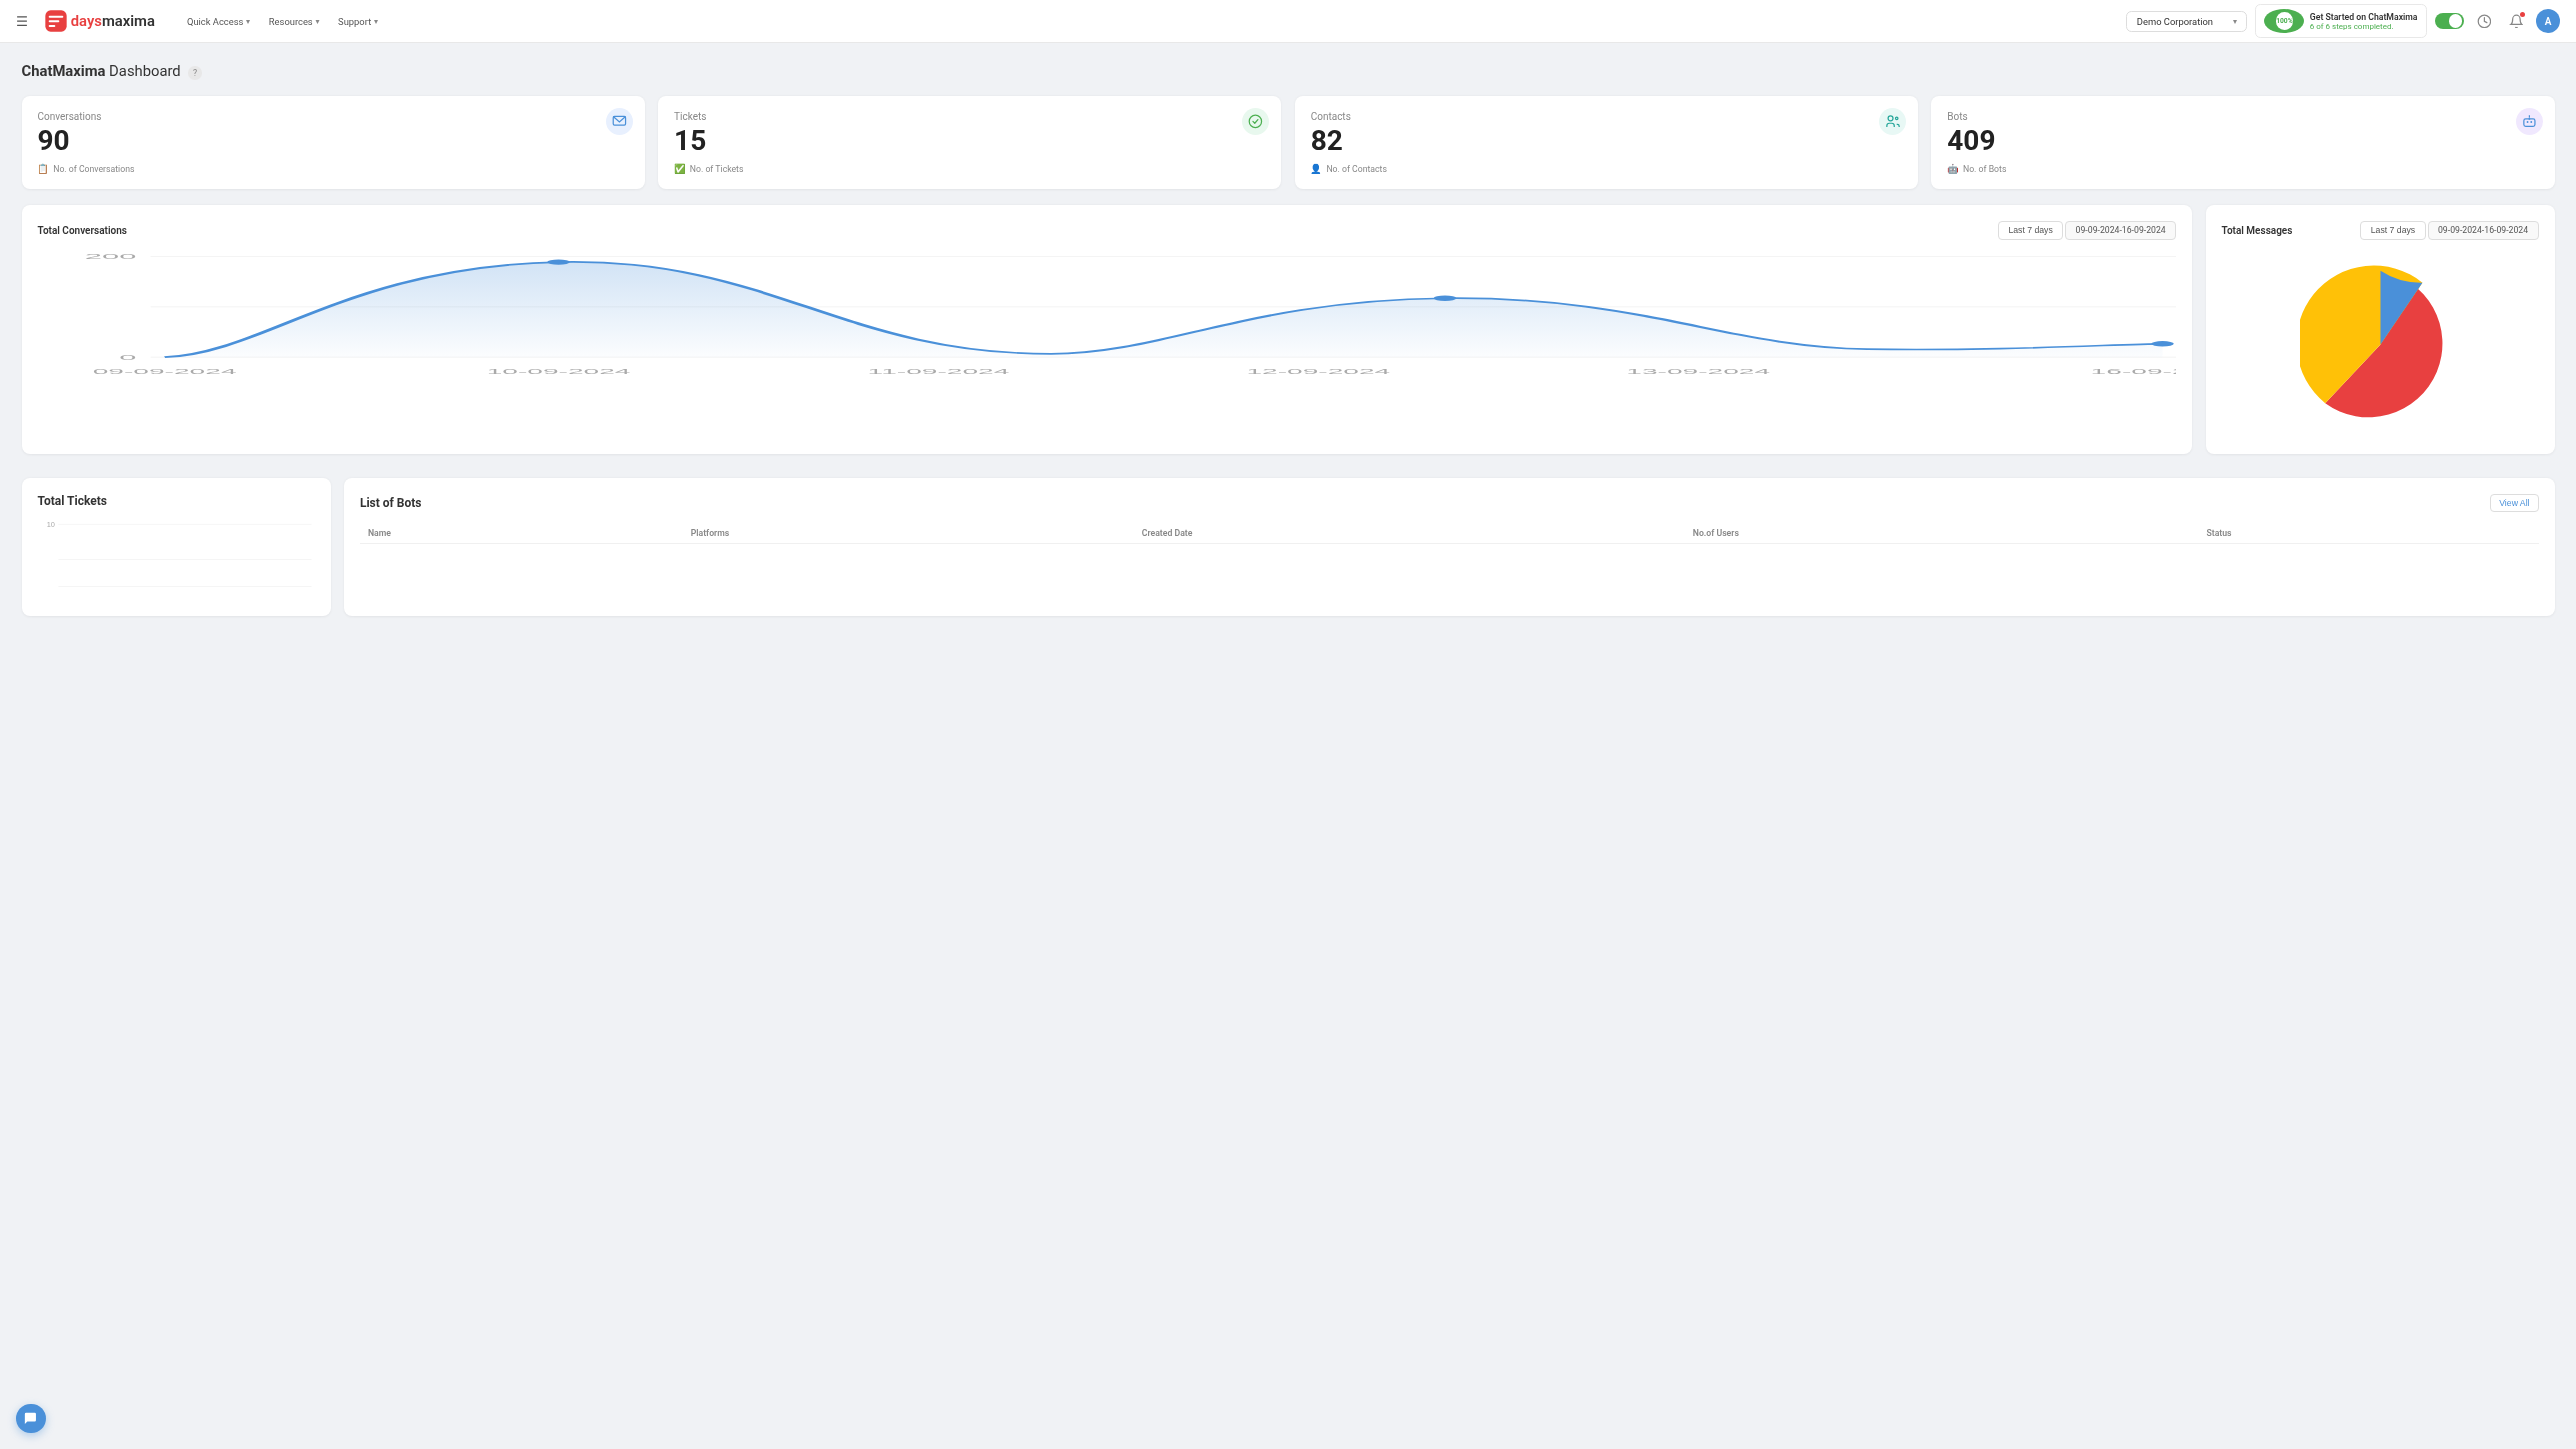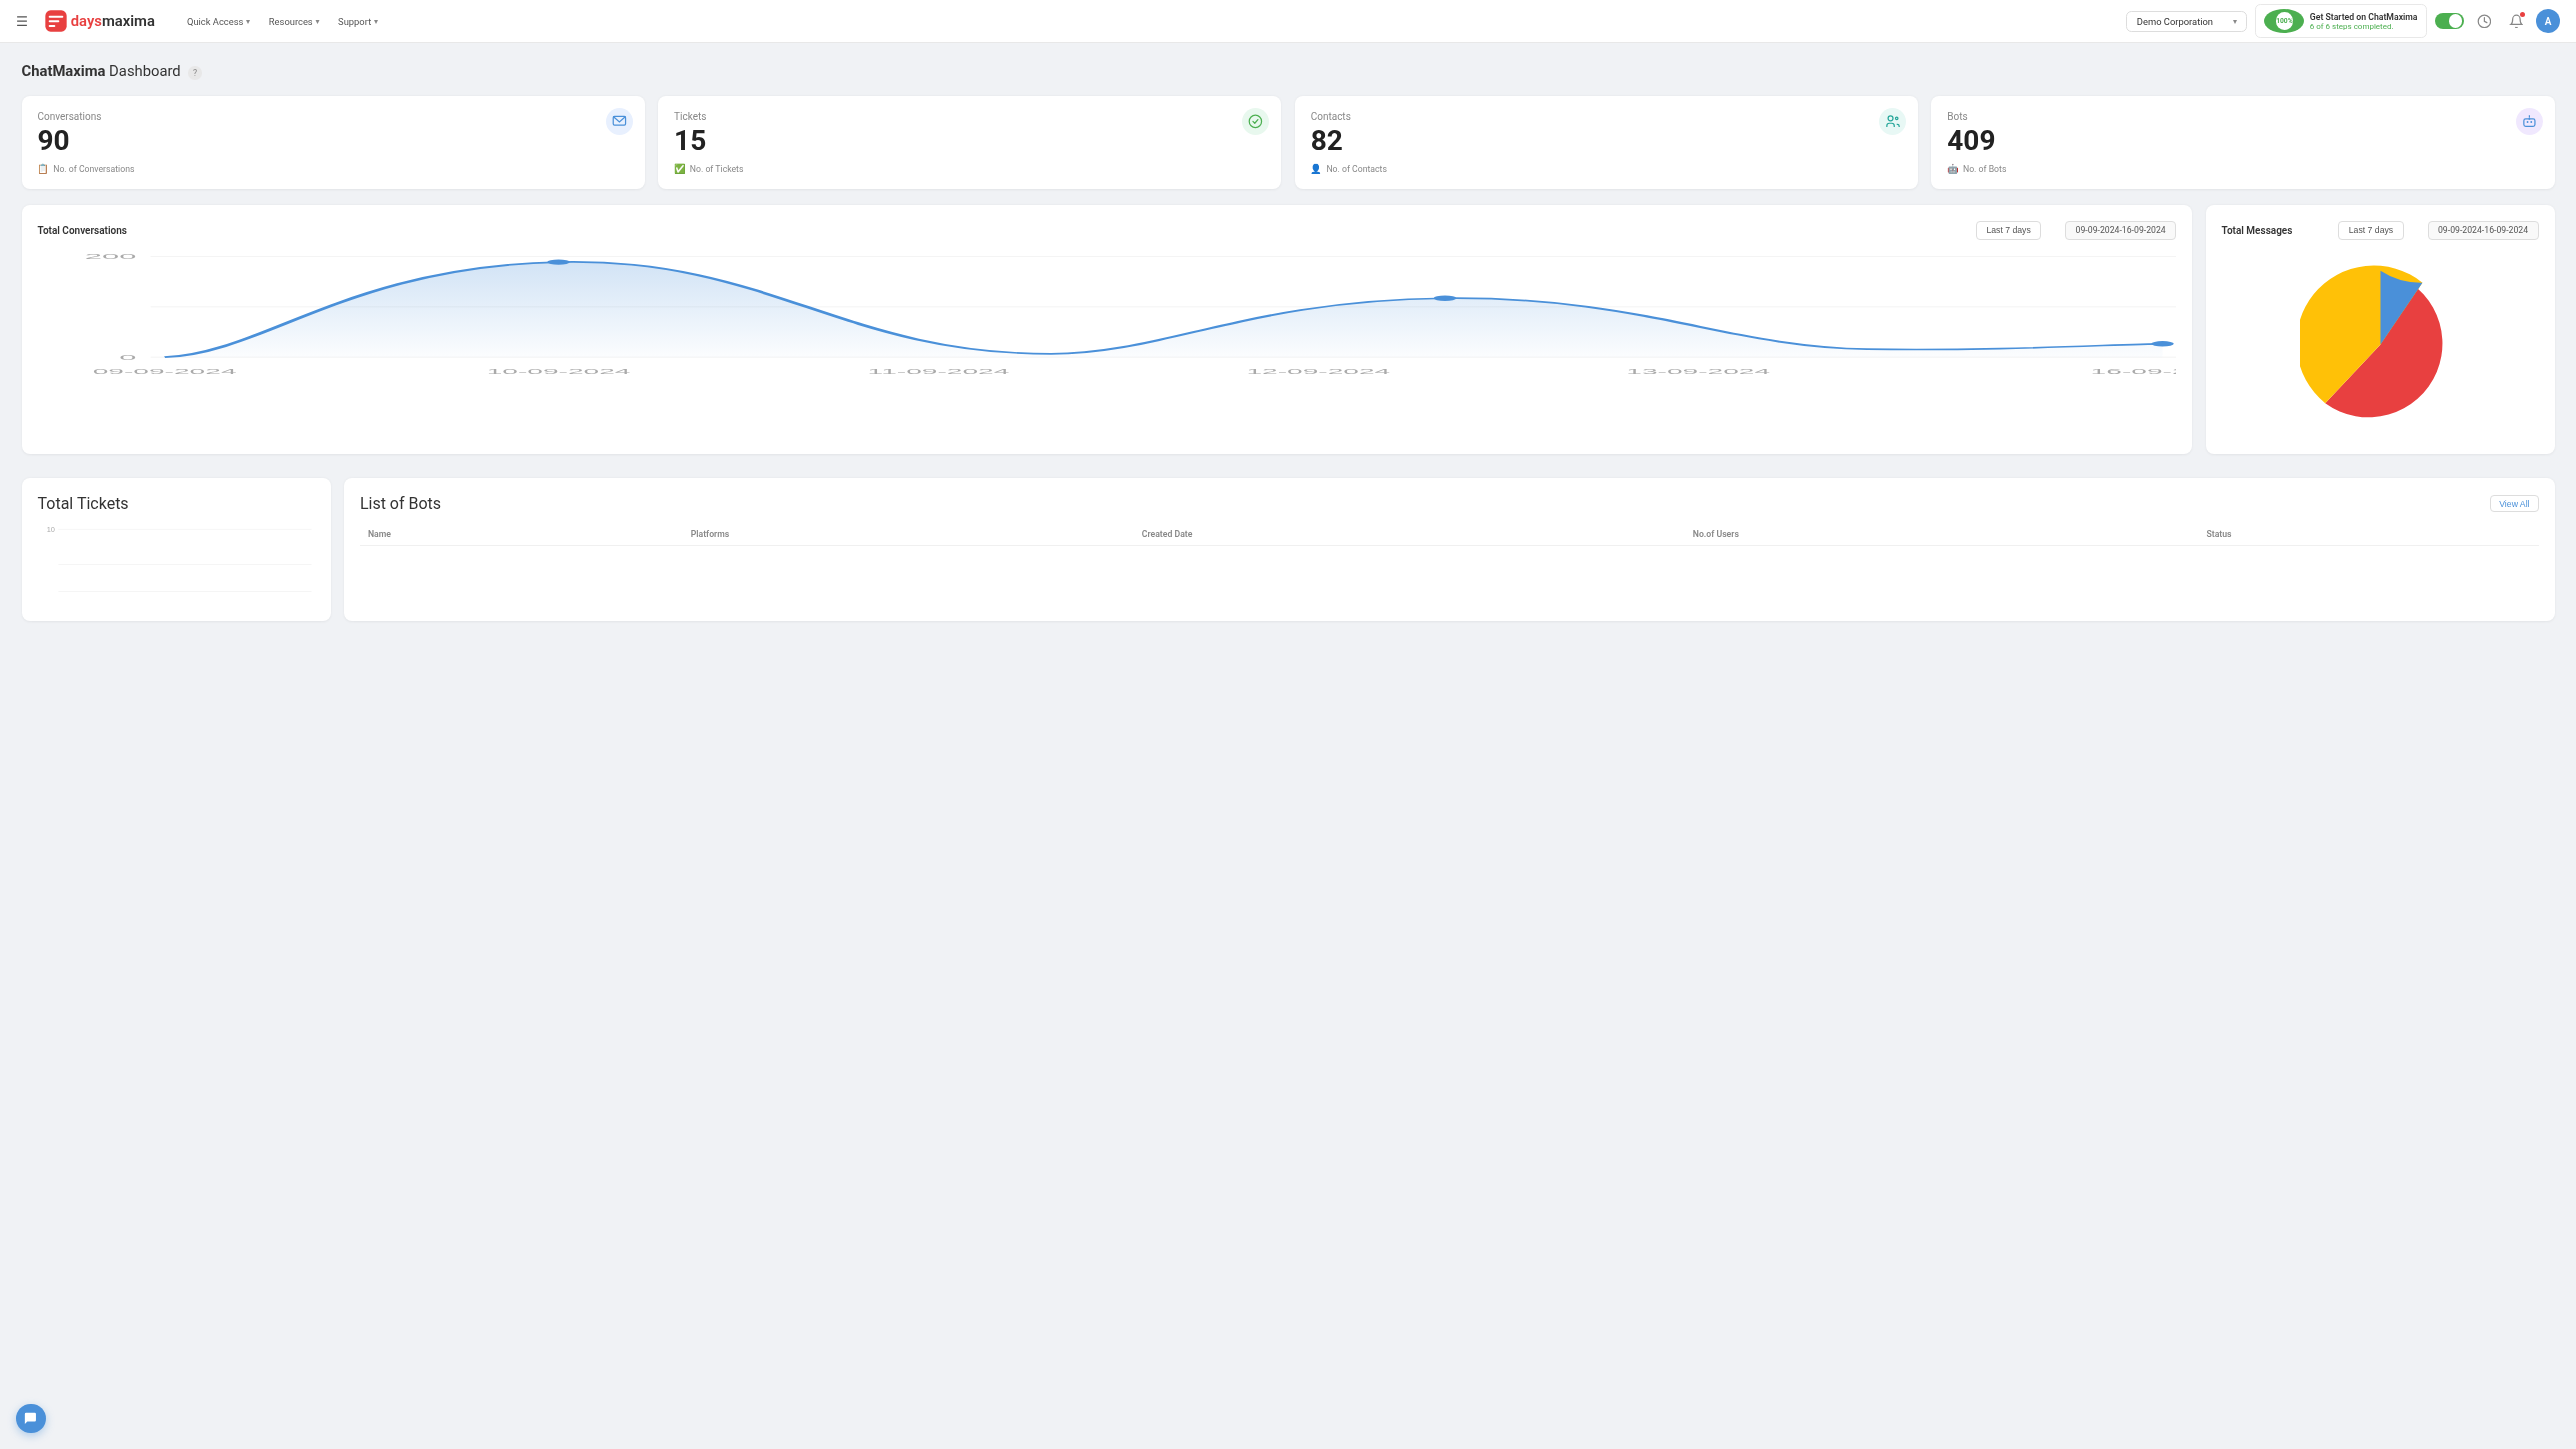--- a/index.html
+++ b/index.html
@@ -125,21 +125,21 @@
     
     .chart-row { display: grid; grid-template-columns: 1fr 349px; gap: 13.4px; margin-bottom: 24px; }
     .chart-card {
       background: #fff;
       border-radius: 8px;
       padding: 16px;
       box-shadow: 0 0.7px 2.7px rgba(0,0,0,0.06);
     }
     .chart-header { display: flex; align-items: center; justify-content: space-between; margin-bottom: 10.7px; }
     .chart-title { font-size: 10px; font-weight: 600; color: #333; }
-    .chart-filters { display: flex; gap: 24px; }
+    .chart-filters { display: flex; gap: 2px; }
     .filter-btn {
       border: 0.7px solid #ddd;
       border-radius: 4px;
       padding: 3.4px 9.4px;
       font-size: 8.7px;
       color: #555;
       background: #fff;
       cursor: pointer;
     }
     .filter-date {
@@ -159,21 +159,21 @@
 
     
     .bottom-row { display: grid; grid-template-columns: 309px 1fr; gap: 13.4px; }
     .bottom-card {
       background: #fff;
       border-radius: 8px;
       padding: 16px;
       box-shadow: 0 0.7px 2.7px rgba(0,0,0,0.06);
     }
     .bottom-card-header { display: flex; align-items: center; justify-content: space-between; margin-bottom: 10.7px; }
-    .bottom-card-title { font-size: 16px; font-weight: 400; color: #333; }
+    .bottom-card-title { font-size: 12px; font-weight: 700; color: #333; }
     .view-all-btn {
       font-size: 8.7px;
       color: #4a90d9;
       cursor: pointer;
       border: 0.7px solid #ddd;
       border-radius: 4px;
       padding: 2.7px 8px;
       background: #fff;
     }
     .bar-chart-wrap { position: relative; height: 81px; }

